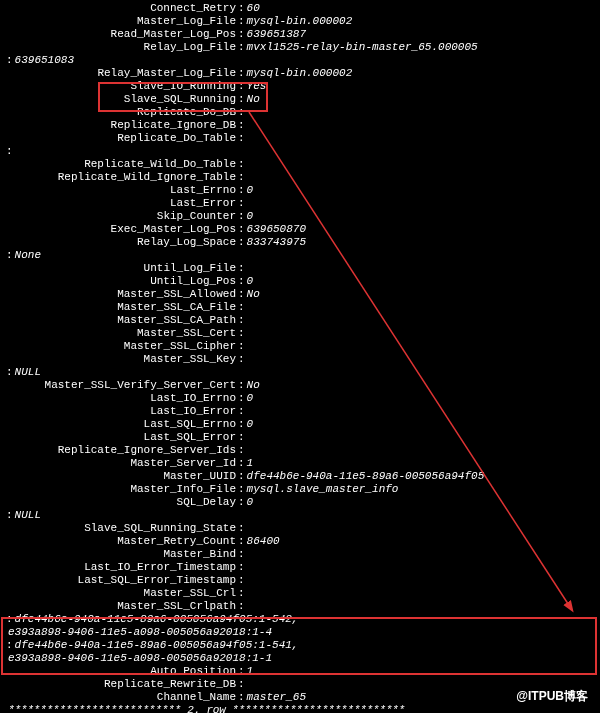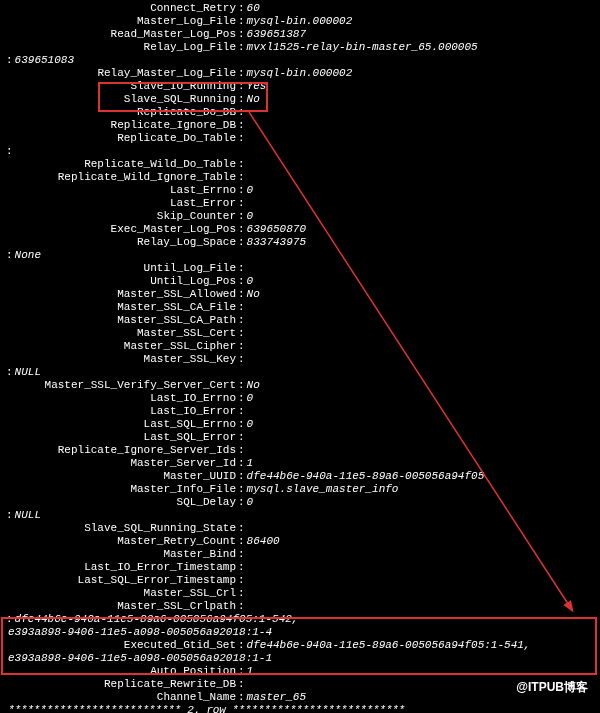--- a/index.html
+++ b/index.html
@@ -51,21 +51,21 @@
     .arrow-svg {
       position: absolute;
       top: 110px;
       left: 244px;
       width: 340px;
       height: 512px;
       pointer-events: none;
     }
     .watermark {
       position: absolute;
-      bottom: 17px;
+      bottom: 8px;
       right: 6px;
       background: rgba(0,0,0,0.55);
       color: #fff;
       font-family: Arial, sans-serif;
       font-size: 12px;
       font-weight: bold;
       padding: 2px 6px;
     }
     .wrap-line .wrap {
       padding-left: 4px;
@@ -121,21 +121,21 @@
       <div class="line"><span class="label">Master_Retry_Count</span><span class="colon">:</span><span class="value">86400</span></div>
       <div class="line"><span class="label">Master_Bind</span><span class="colon">:</span><span class="value"></span></div>
       <div class="line"><span class="label">Last_IO_Error_Timestamp</span><span class="colon">:</span><span class="value"></span></div>
       <div class="line"><span class="label">Last_SQL_Error_Timestamp</span><span class="colon">:</span><span class="value"></span></div>
       <div class="line"><span class="label">Master_SSL_Crl</span><span class="colon">:</span><span class="value"></span></div>
       <div class="line"><span class="label">Master_SSL_Crlpath</span><span class="colon">:</span><span class="value"></span></div>
     </div>
   <div id="wraps">
       <div class="line"><span class="colon">:</span><span class="value">dfe44b6e-940a-11e5-89a6-005056a94f05:1-542,</span></div>
       <div class="line wrap-line"><span class="wrap value">e393a898-9406-11e5-a098-005056a92018:1-4</span></div>
-      <div class="line"><span class="label">Executed_Gtid_Set</span><span class="colon">:</span><span class="value">dfe44b6e-940a-11e5-89a6-005056a94f05:1-541,</span></div>
+      <div class="line"><span class="colon">:</span><span class="value">dfe44b6e-940a-11e5-89a6-005056a94f05:1-541,</span></div>
       <div class="line wrap-line"><span class="wrap value">e393a898-9406-11e5-a098-005056a92018:1-1</span></div>
     </div>
   <div id="tail">
       <div class="line"><span class="label">Auto_Position</span><span class="colon">:</span><span class="value">1</span></div>
       <div class="line"><span class="label">Replicate_Rewrite_DB</span><span class="colon">:</span><span class="value"></span></div>
       <div class="line"><span class="label">Channel_Name</span><span class="colon">:</span><span class="value">master_65</span></div>
     </div>
   <div class="line">
     <span class="value" style="padding-left:4px;letter-spacing:-0.2px;">*************************** 2. row ***************************</span>
   </div>

